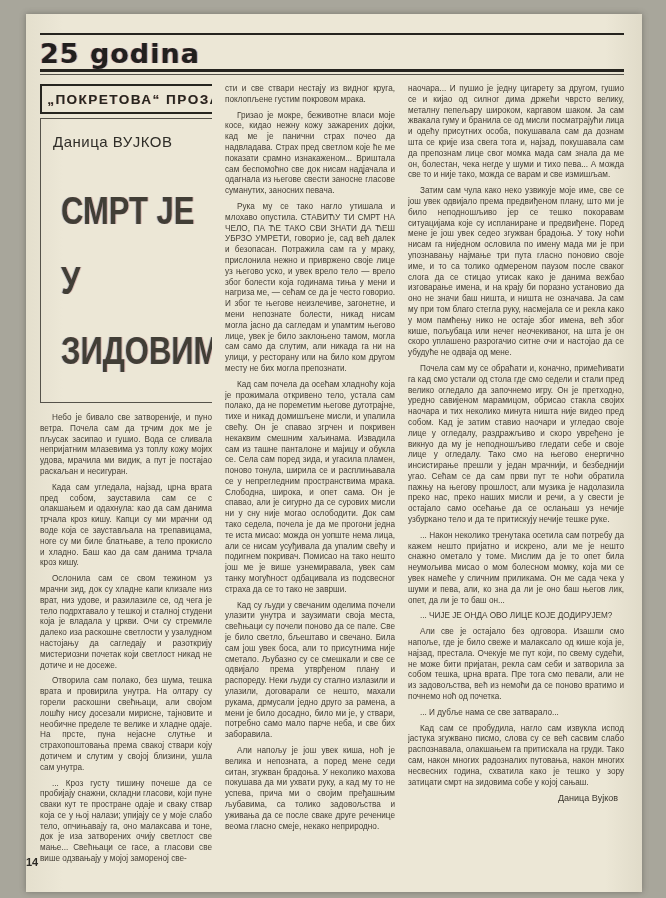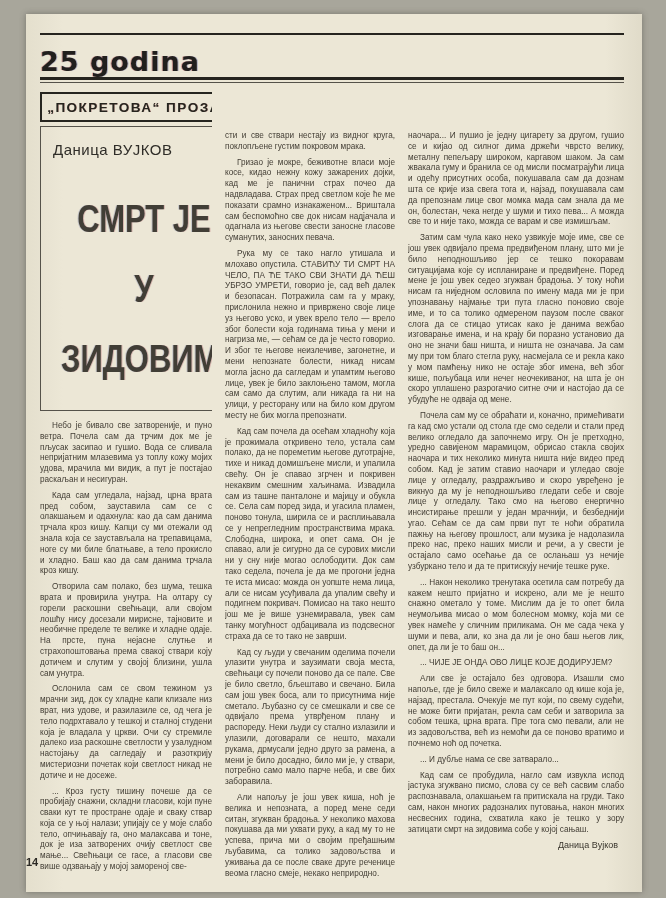--- a/index.html
+++ b/index.html
@@ -14,21 +14,21 @@
     position:absolute;left:26px;top:14px;width:616px;height:878px;
     background:linear-gradient(90deg,#e4dfcd 0%,#ece7d6 6%,#ece7d6 94%,#e0dbc9 100%);
     box-shadow:0 0 6px rgba(60,58,50,.45);
     padding:0 18px 0 14px;box-sizing:border-box;
   }
   .rule{background:#26241f;}
   .rule-top{height:2px;margin-top:19px;}
   .masthead{
     font-family:"DejaVu Sans",sans-serif;
     font-weight:bold;font-size:27px;line-height:28px;
-    letter-spacing:1px;color:#211f1d;margin-top:13px;
+    letter-spacing:1px;color:#211f1d;margin-top:5px;
     text-shadow:-1px 0 rgba(170,40,50,.35),1px 0 rgba(40,50,140,.3);
   }
   .rule-thick{height:3px;margin-top:1px;}
   .rule-echo{height:1px;margin-top:2px;background:#55524a;}
   .content{
     display:flex;gap:13px;margin-top:9px;height:792px;overflow:hidden;
   }
   .col{overflow:hidden;}
   .col1{width:172px;flex:none;position:relative;}
   .col2{width:170px;flex:none;}
@@ -42,36 +42,36 @@
   }
   .title-box{
     width:calc(100% + 16px);box-sizing:border-box;
     border:1px solid #55524a;
     height:285px;margin-top:4px;
     padding-top:14px;
   }
   .author{
     font-size:15px;color:#2f2d28;margin-left:12px;letter-spacing:0.5px;
   }
-  .big-title{margin-top:26px;text-align:center;margin-left:20px;}
+  .big-title{margin-top:26px;text-align:left;margin-left:20px;}
   .title-line{
     font-family:"Liberation Sans",sans-serif;
     font-weight:bold;font-size:31px;line-height:70px;
     color:#413e36;letter-spacing:0px;
     transform:scale(1,1.25);
     text-shadow:1px 0 rgba(150,40,60,.25),-1px 0 rgba(40,60,140,.2);
   }
   .body-text{margin-top:10px;}
   .body-text p{
     margin:0 0 5px 0;
     font-size:8.2px;line-height:10.8px;
     text-align:justify;color:#423d34;
     text-indent:12px;
   }
-  .body-text p.noindent{text-indent:0;margin-top:39px;}
+  .body-text p.noindent{text-indent:0;}
   .signature{
     text-align:right;font-size:9px;color:#3a362e;margin-top:5px;padding-right:6px;
   }
   .page-number{
     position:absolute;left:0;bottom:24px;
     font-weight:bold;font-size:11px;color:#2b2925;
   }
 </style>
 </head>
 <body>
@@ -91,23 +91,23 @@
       <div class="title-box">
         <div class="author">Даница ВУЈКОВ</div>
         <div class="big-title">
             <div class="title-line">СМРТ ЈЕ</div>
             <div class="title-line">У</div>
             <div class="title-line">ЗИДОВИМА</div>
           </div>
       </div>
       <div class="body-text">
           <p class="">Небо је бивало све затвореније, и пуно ветра. Почела сам да трчим док ме је пљусак засипао и гушио. Вода се сливала непријатним млазевима уз топлу кожу мојих удова, мрачила ми видик, а пут је постајао раскаљан и несигуран.</p>
-          <p class="">Када сам угледала, најзад, црна врата пред собом, зауставила сам се с олакшањем и одахнула: као да сам данима трчала кроз кишу. Капци су ми отежали од знала која се заустављала на трепавицама, ноге су ми биле блатњаве, а тело прокисло и хладно. Баш као да сам данима трчала кроз кишу.</p>
+          <p class="">Када сам угледала, најзад, црна врата пред собом, зауставила сам се с олакшањем и одахнула: као да сам данима трчала кроз кишу. Капци су ми мрачни од воде која се заустављала на трепавицама, ноге су ми биле блатњаве, а тело прокисло и хладно. Баш као да сам данима трчала кроз кишу.</p>
+          <p class="">Ослонила сам се свом тежином уз мрачни зид, док су хладне капи клизале низ врат, низ удове, и разилазиле се, од чега је тело подрхтавало у тешкој и сталној студени која је владала у цркви. Очи су стремиле далеко иза раскошне светлости у узалудном настојању да сагледају и разоткрију мистериозни почетак који светлост никад не дотиче и не досеже.</p>
           <p class="">Отворила сам полако, без шума, тешка врата и провирила унутра. На олтару су горели раскошни свећњаци, али својом лошћу нису досезали мирисне, тајновите и необичне пределе те велике и хладне одаје. На прсте, пуна нејасне слутње и страхопоштовања према свакој ствари коју дотичем и слутим у својој близини, ушла сам унутра.</p>
-          <p class="">Ослонила сам се свом тежином уз мрачни зид, док су хладне капи клизале низ врат, низ удове, и разилазиле се, од чега је тело подрхтавало у тешкој и сталној студени која је владала у цркви. Очи су стремиле далеко иза раскошне светлости у узалудном настојању да сагледају и разоткрију мистериозни почетак који светлост никад не дотиче и не досеже.</p>
           <p class="">... Кроз густу тишину почеше да се пробијају снажни, складни гласови, који пуне сваки кут те простране одаје и сваку ствар која се у њој налази; упијају се у моје слабо тело, опчињавају га, оно малаксава и тоне, док је иза затворених очију светлост све мање... Свећњаци се гасе, а гласови све више одзвањају у мојој замореној све-</p>
         </div>
     </div>
 
     <div class="col col2">
       <div class="body-text" style="margin-top:0">
           <p class="noindent">сти и све ствари нестају из видног круга, поклопљене густим покровом мрака.</p>
           <p class="">Гризао је мокре, беживотне власи моје косе, кидао нежну кожу зажарених дојки, кад ме је панични страх почео да надвладава. Страх пред светлом које ће ме показати срамно изнакаженом... Вриштала сам беспомоћно све док нисам надјачала и одагнала из његове свести заносне гласове суманутих, заносних певача.</p>
           <p class="">Рука му се тако нагло утишала и млохаво опустила. СТАВИЋУ ТИ СМРТ НА ЧЕЛО, ПА ЋЕ ТАКО СВИ ЗНАТИ ДА ЋЕШ УБРЗО УМРЕТИ, говорио је, сад већ далек и безопасан. Потражила сам га у мраку, прислонила нежно и привржено своје лице уз његово уско, и увек врело тело — врело због болести која годинама тиња у мени и нагриза ме, — сећам се да је често говорио. И због те његове неизлечиве, загонетне, и мени непознате болести, никад нисам могла јасно да сагледам и упамтим његово лице, увек је било заклоњено тамом, могла сам само да слутим, али никада га ни на улици, у ресторану или на било ком другом месту не бих могла препознати.</p>
           <p class="">Кад сам почела да осећам хладноћу која је прожимала откривено тело, устала сам полако, да не пореметим његове дуготрајне, тихе и никад домишљене мисли, и упалила свећу. Он је спавао згрчен и покривен некаквим смешним хаљинама. Извадила сам из ташне панталоне и мајицу и обукла се. Села сам поред зида, и угасила пламен, поново тонула, ширила се и расплињавала се у непрегледним пространствима мрака. Слободна, широка, и опет сама. Он је спавао, али је сигурно да се сурових мисли ни у сну није могао ослободити. Док сам тако седела, почела је да ме прогони једна те иста мисао: можда он уопште нема лица, али се нисам усуђивала да упалим свећу и подигнем покривач. Помисао на тако нешто још ме је више узнемиравала, увек сам танку могућност одбацивала из подсвесног страха да се то тако не заврши.</p>

